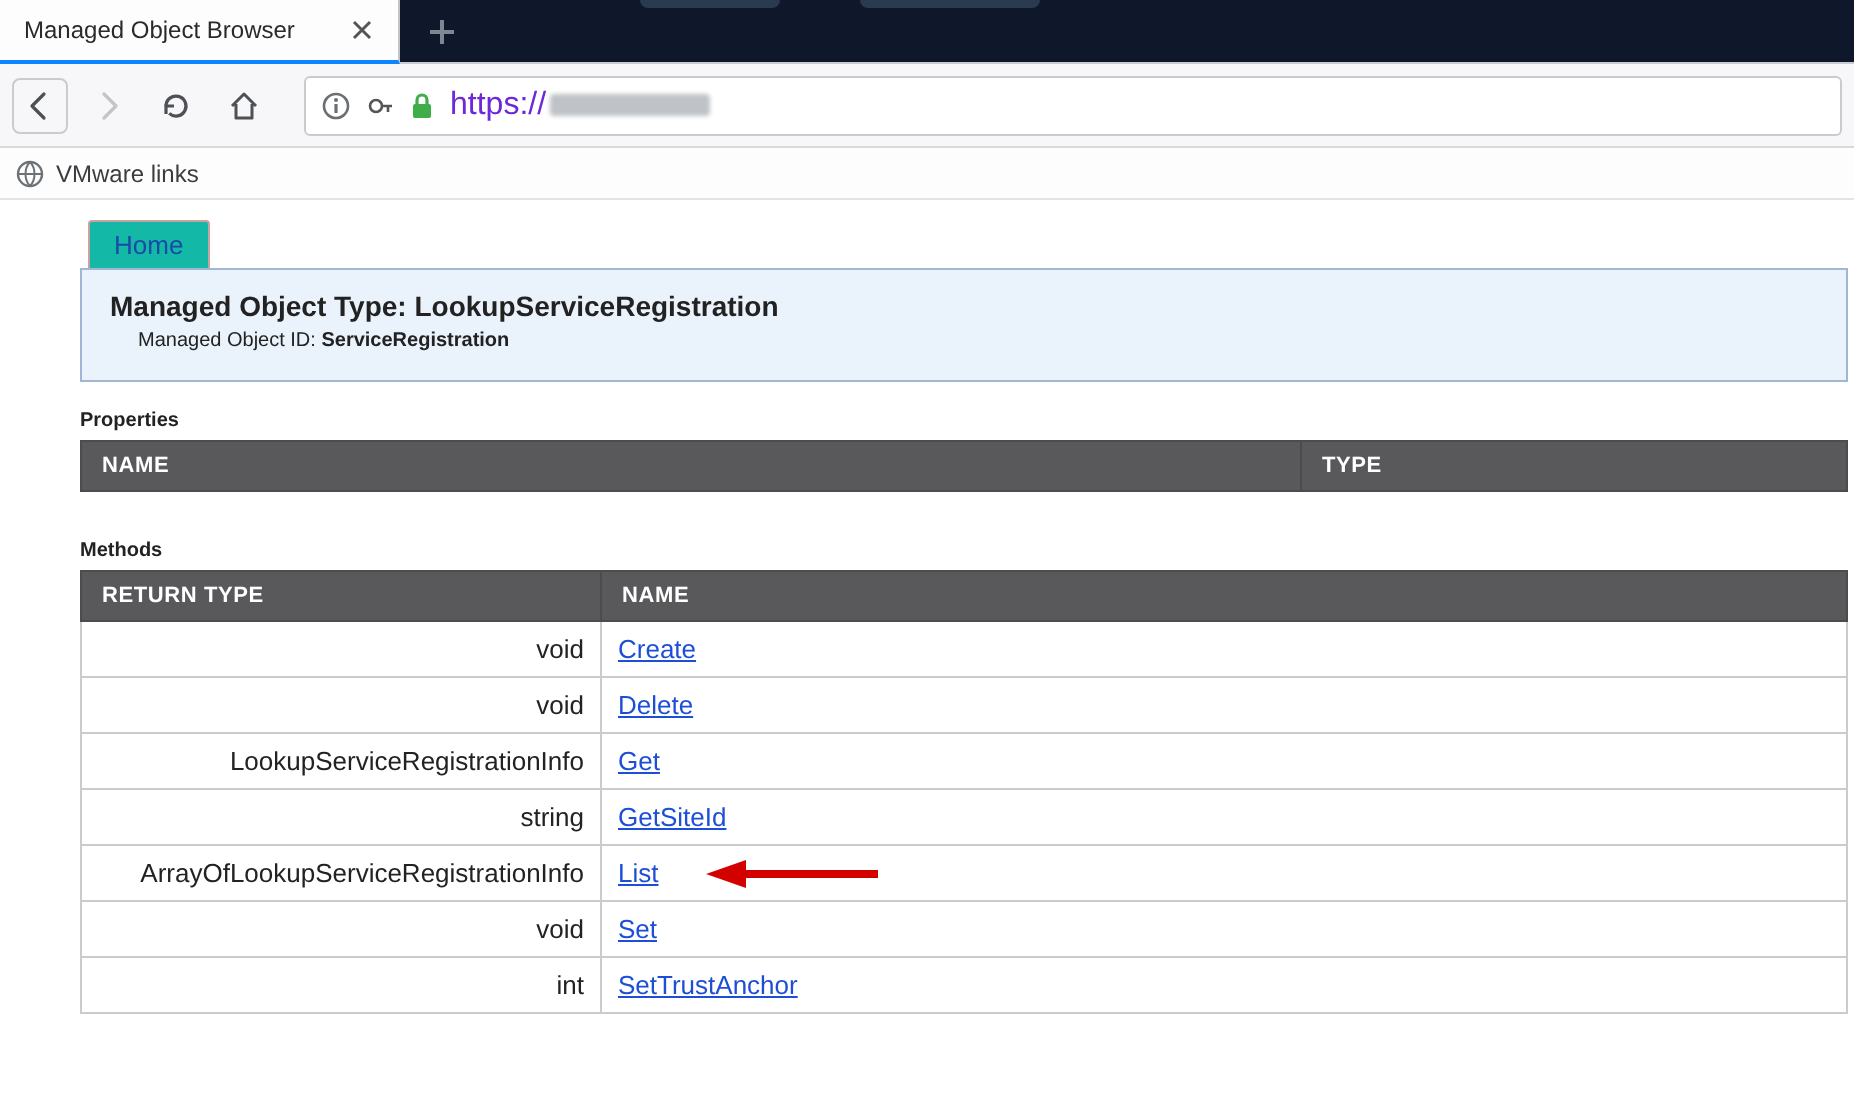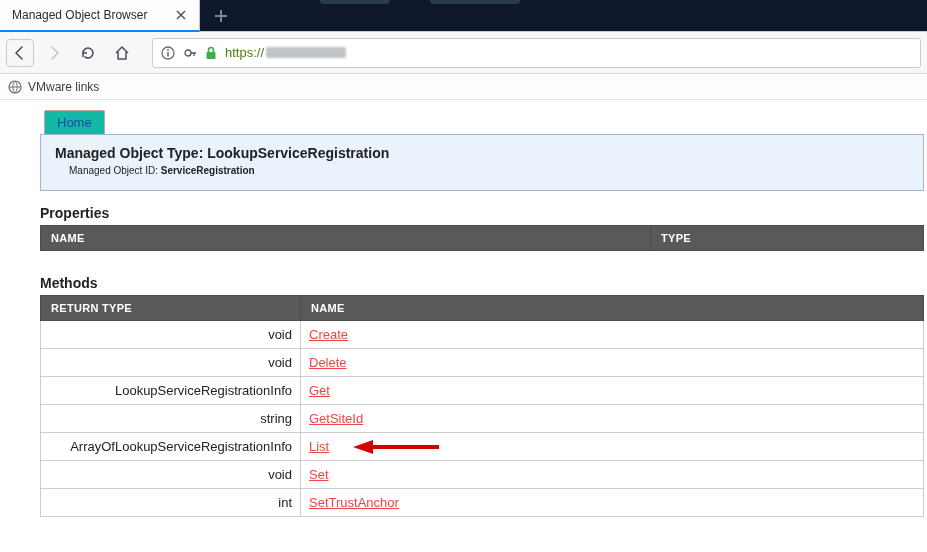--- a/index.html
+++ b/index.html
@@ -12,38 +12,38 @@
   .newtab { width:30px; height:30px; display:flex; align-items:center; justify-content:center; color:#fff; margin-left:6px; }
   .newtab svg { display:block; }
   .tabbar-bump { position:absolute; top:-2px; left:320px; width:70px; height:6px; background:#5f7a95; border-radius:0 0 4px 4px; opacity:.35; }
   .tabbar-bump.b2 { left:430px; width:90px; }
   .navbar { display:flex; align-items:center; height:42px; background:#f7f7f9; border-bottom:1px solid #d7d9dc; padding:0 6px; gap:6px; }
   .nav-btn { width:28px; height:28px; border:1px solid transparent; border-radius:4px; display:flex; align-items:center; justify-content:center; color:#555; }
   .nav-btn.outline { border-color:#c8cbcf; }
   .nav-btn.disabled { color:#b5b8bc; }
   .urlbar { flex:1; height:30px; background:#fff; border:1px solid #c9cccf; border-radius:3px; display:flex; align-items:center; padding:0 8px; gap:8px; margin-left:10px; }
   .url-icon { color:#6b6f73; display:flex; align-items:center; }
-  .url-text { font-size:13px; color:#4d7c0f; white-space:nowrap; overflow:hidden; display:flex; align-items:center; }
+  .url-text { font-size:16px; color:#6d28d9; white-space:nowrap; overflow:hidden; display:flex; align-items:center; }
   .url-text .host-blur { display:inline-block; width:80px; height:11px; background:#bfc3c7; border-radius:2px; filter:blur(1px); margin:0 2px; }
   .bookbar { display:flex; align-items:center; height:26px; background:#fdfdfd; border-bottom:1px solid #e1e3e6; padding:0 8px; gap:6px; font-size:12px; color:#3a3d40; }
   .globe { color:#6d7276; }
   
   .page { padding:10px 0 0 40px; }
   .home-tab { display:inline-block; border:1px solid #c9a1a1; border-bottom:none; background:#14b8a6; padding:4px 12px; font-size:13px; color:#1a4aa8; border-radius:2px 2px 0 0; margin-left:4px; }
   .info-box { border:1px solid #9fb7d4; background:#eaf2fb; padding:10px 14px 14px 14px; margin-top:0; margin-bottom:14px; width:884px; }
   .info-line1 { font-size:14px; font-weight:600; color:#222; }
   .info-line1 b { font-weight:800; }
   .info-line2 { font-size:10px; color:#222; margin-top:4px; padding-left:14px; }
   .info-line2 b { font-weight:700; }
-  .section-title { font-weight:700; font-size:14px; margin:8px 0 4px 0; }
+  .section-title { font-weight:700; font-size:10px; margin:8px 0 4px 0; }
   table.mob { border-collapse:collapse; width:884px; }
   table.mob th { background:#59595b; color:#fff; text-align:left; font-size:11px; letter-spacing:.3px; font-weight:700; padding:6px 10px; border:1px solid #4c4c4e; }
   table.mob td { border:1px solid #c9cccf; padding:6px 8px; font-size:13px; vertical-align:middle; }
   table.mob td.rt { text-align:right; color:#222; width:260px; }
-  a.method { color:#ef4444; }
+  a.method { color:#1d4ed8; }
   .arrow-cell { position:relative; }
   .red-arrow { position:absolute; left:50px; top:50%; transform:translateY(-50%); }
   svg { display:block; }
 </style>
 </head>
 <body>
 
 <div class="tabbar">
   <div class="tab">
     <span class="tab-title">Managed Object Browser</span>

